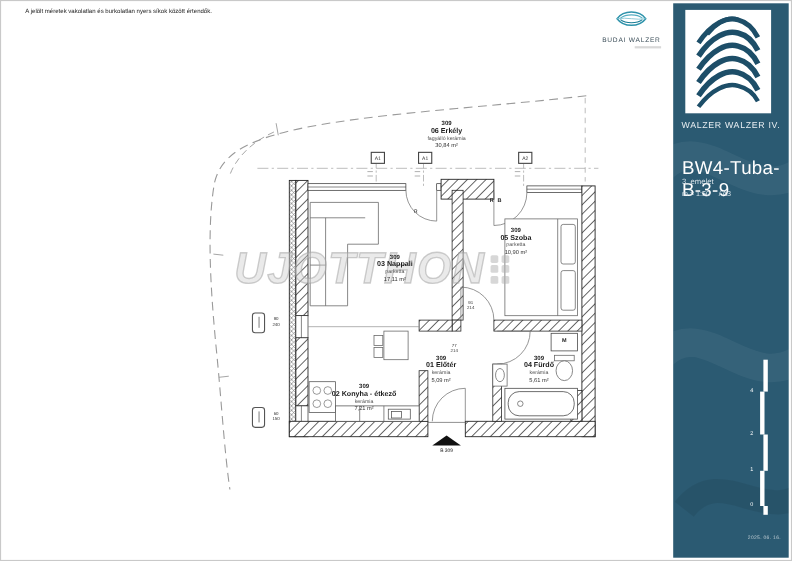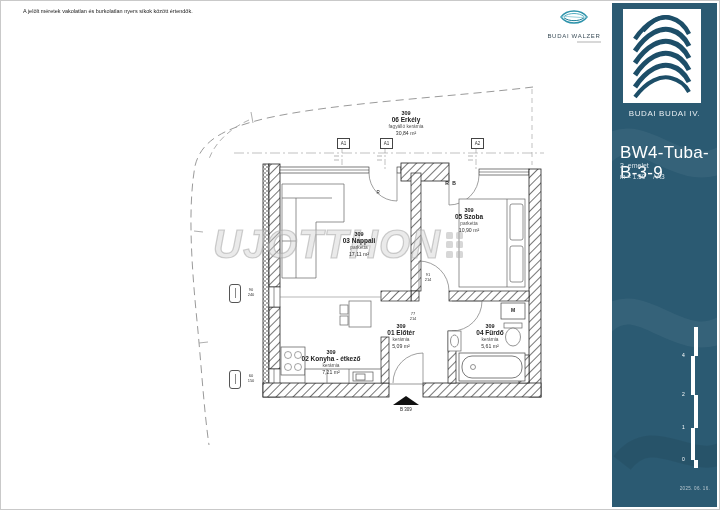--- a/index.html
+++ b/index.html
@@ -274,21 +274,21 @@
           <path d="M20,22 C30,10 40,6 48,9" stroke-width="4"></path>
           <path d="M12,30 C24,12 38,6 48,9 C56,11 62,17 66,25" stroke-width="4.5"></path>
           <path d="M12,42 C24,24 38,18 48,21 C56,23 62,29 66,37" stroke-width="5"></path>
           <path d="M12,54 C24,36 38,30 48,33 C56,35 62,41 66,49" stroke-width="5"></path>
           <path d="M12,66 C24,48 38,42 48,45 C56,47 62,53 66,61" stroke-width="5"></path>
           <path d="M12,78 C24,60 38,54 48,57 C56,59 62,65 66,73" stroke-width="5"></path>
           <path d="M12,88 C24,72 38,66 48,69 C56,71 62,75 66,83" stroke-width="4"></path>
         </g>
       </svg>
     </div>
-    <div class="side-brand">BUDAI BUDAI IV.</div>
+    <div class="side-brand">WALZER WALZER IV.</div>
     <div class="side-code">BW4-Tuba-B-3-9</div>
     <div class="side-floor">3. emelet</div>
     <div class="side-scale">
       <span>m = 1:50</span>
       <span class="sheet">/ A3</span>
     </div>
     <div class="scalebar">
       <div class="sb-seg" style="top:2px;height:29px;left:14px;"></div>
       <div class="sb-seg" style="top:31px;height:39px;left:11px;"></div>
       <div class="sb-seg" style="top:70px;height:33px;left:14px;"></div>

